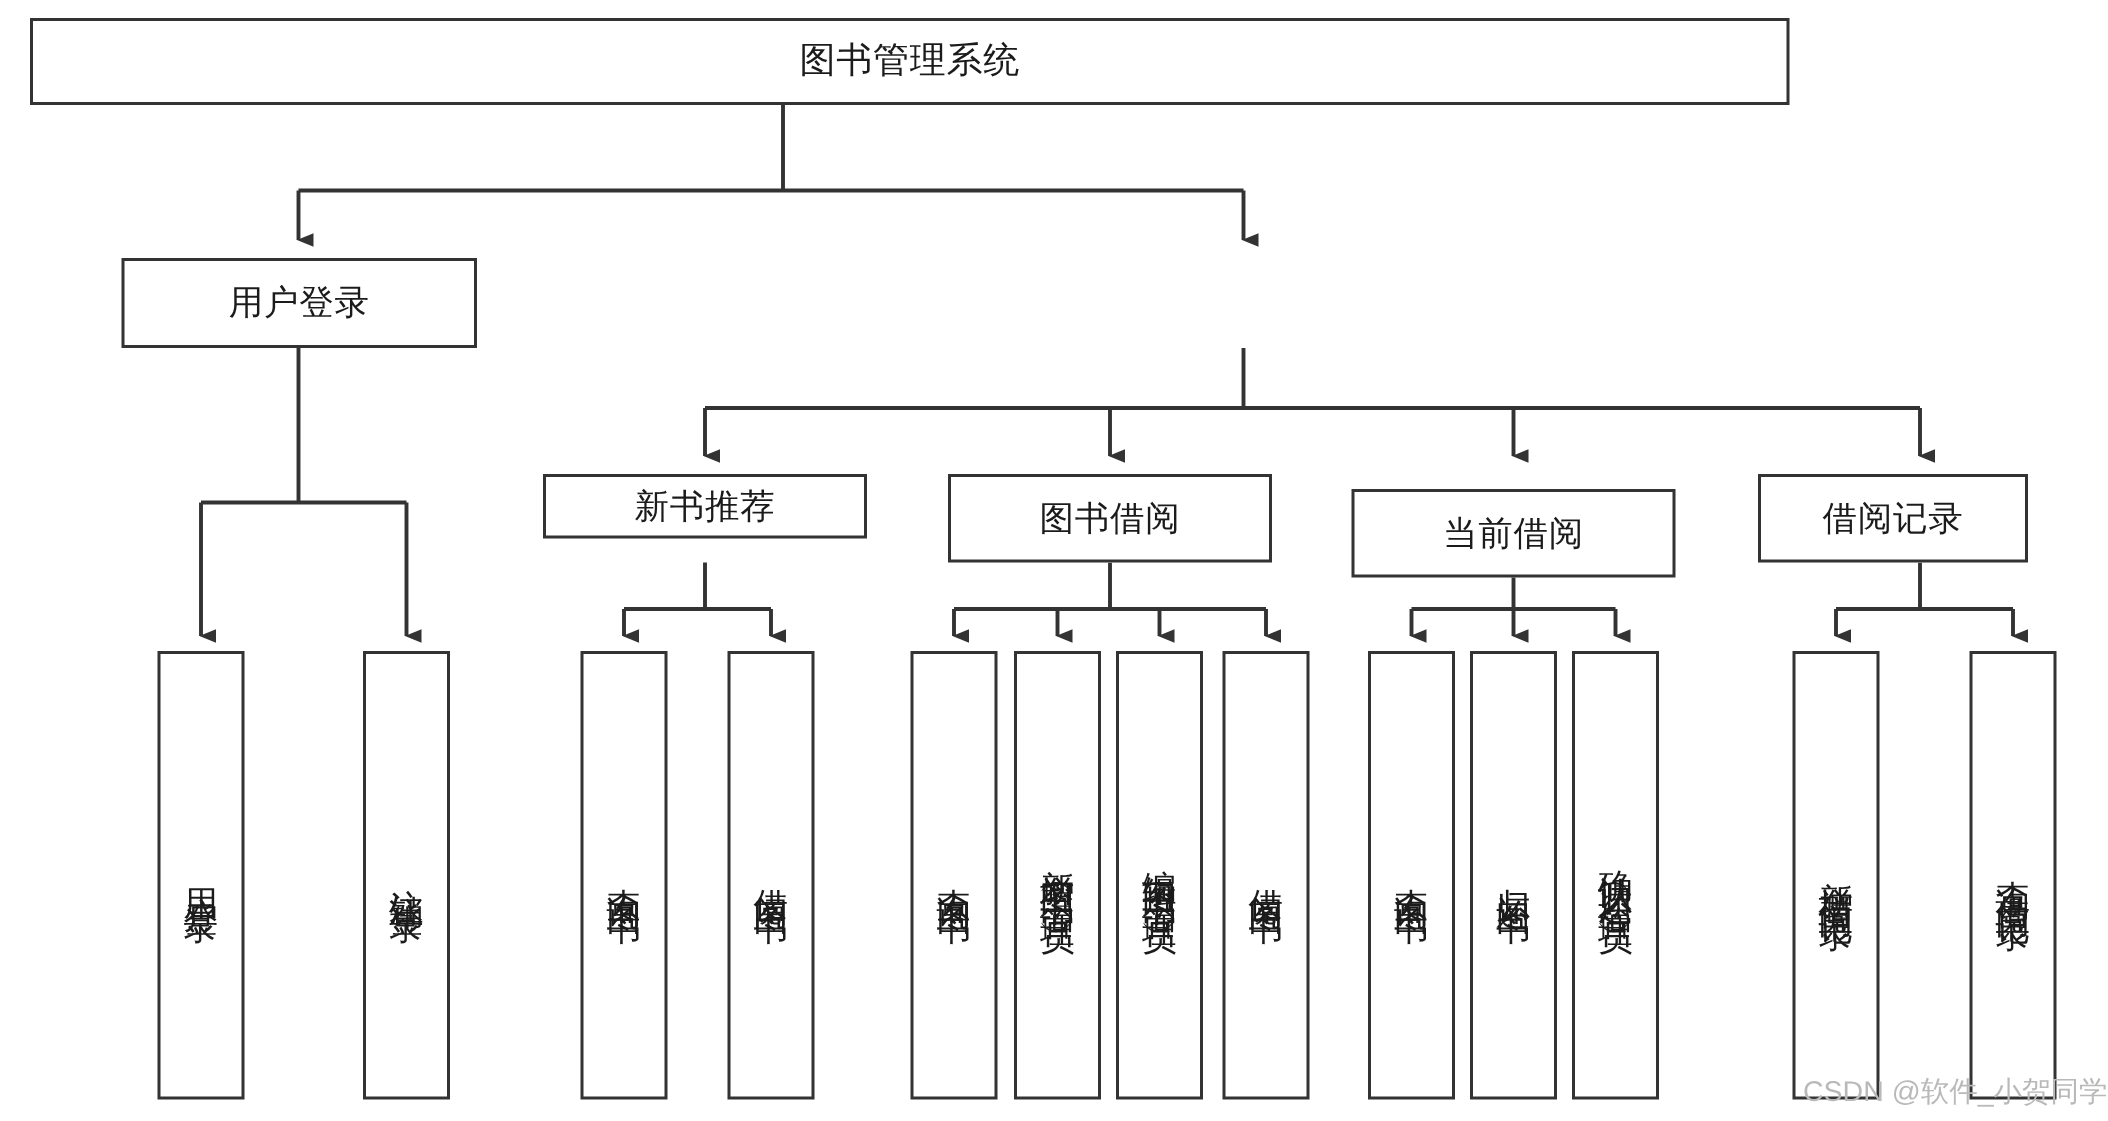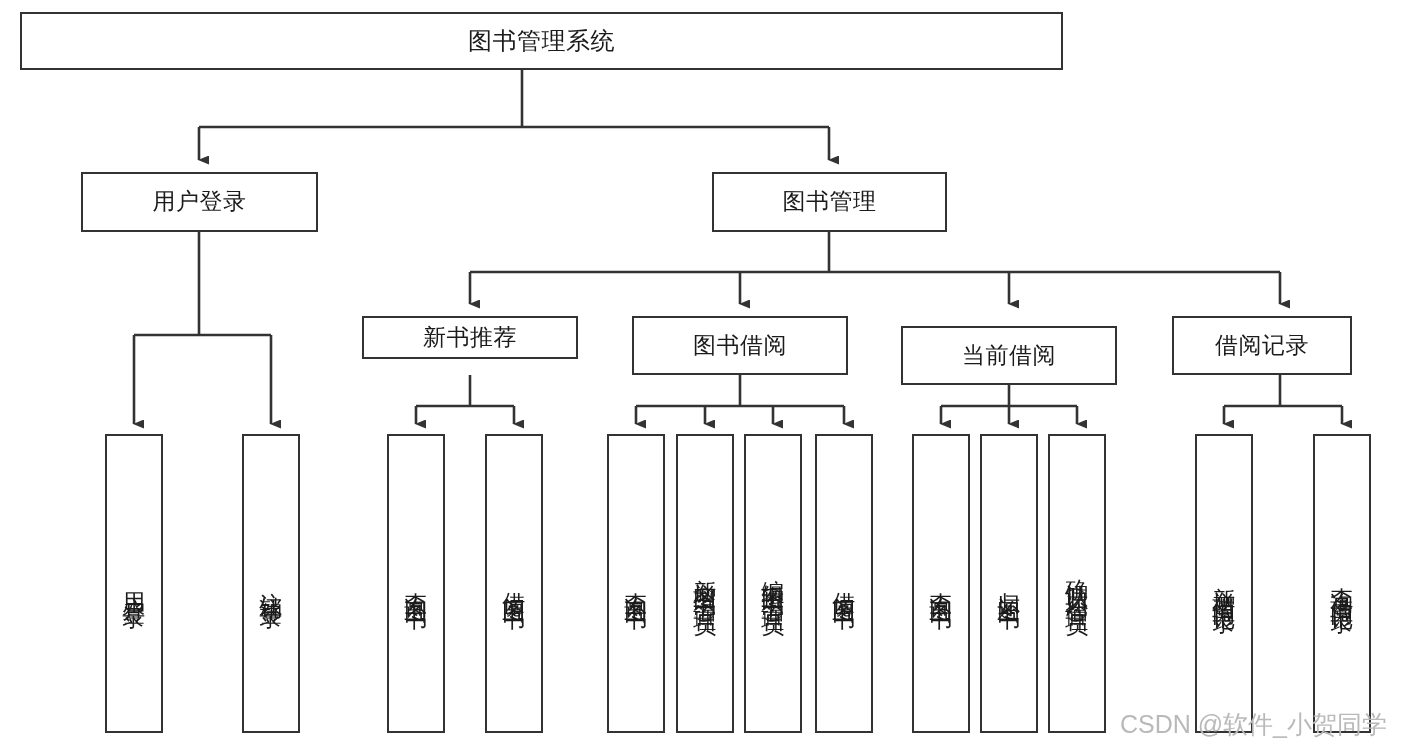--- a/index.html
+++ b/index.html
@@ -61,23 +61,23 @@
     writing-mode: vertical-rl;
     text-orientation: upright;
     font-size: 23px;
     line-height: 1.16;
     letter-spacing: 5px;
     max-height: 286px;
     white-space: normal;
   }
   .watermark {
     position: absolute;
-    right: 18px;
+    right: 0;
     bottom: 6px;
-    font-size: 25px;
+    font-size: 19px;
     color: #b9b9b9;
     white-space: nowrap;
     z-index: 5;
     font-family: "Liberation Sans", "DejaVu Sans", sans-serif;
   }
 </style>
 </head>
 <body>
 
 <div id="canvas">
@@ -125,30 +125,27 @@
       <path d="M1009,406 L1009,424" marker-end="url(#arrow)"></path>
       <path d="M1077,406 L1077,424" marker-end="url(#arrow)"></path>
 
       <path d="M1280,375 L1280,406"></path>
       <path d="M1224,406 L1342,406"></path>
       <path d="M1224,406 L1224,424" marker-end="url(#arrow)"></path>
       <path d="M1342,406 L1342,424" marker-end="url(#arrow)"></path>
     </g>
   </svg>
 
-  <div class="node horiz root" style="left:20px; top:12px; width:1043px; height:58px;">
+  <div class="node horiz root" style="left:20px; top:12px; width:1173px; height:58px;">
     <span class="label">图书管理系统</span>
   </div>
 
   <div class="node horiz" style="left:81px; top:172px; width:237px; height:60px;">
     <span class="label">用户登录</span>
   </div>
-  <div class="node horiz" style="left:712px; top:172px; width:235px; height:60px;">
-    <span class="label">图书管理</span>
-  </div>
 
   <div class="node horiz" style="left:362px; top:316px; width:216px; height:43px;">
     <span class="label">新书推荐</span>
   </div>
   <div class="node horiz" style="left:632px; top:316px; width:216px; height:59px;align-items:center;">
     <span class="label">图书借阅</span>
   </div>
   <div class="node horiz" style="left:901px; top:316px; width:216px; height:59px;margin-top:10px;">
     <span class="label">当前借阅</span>
   </div>

